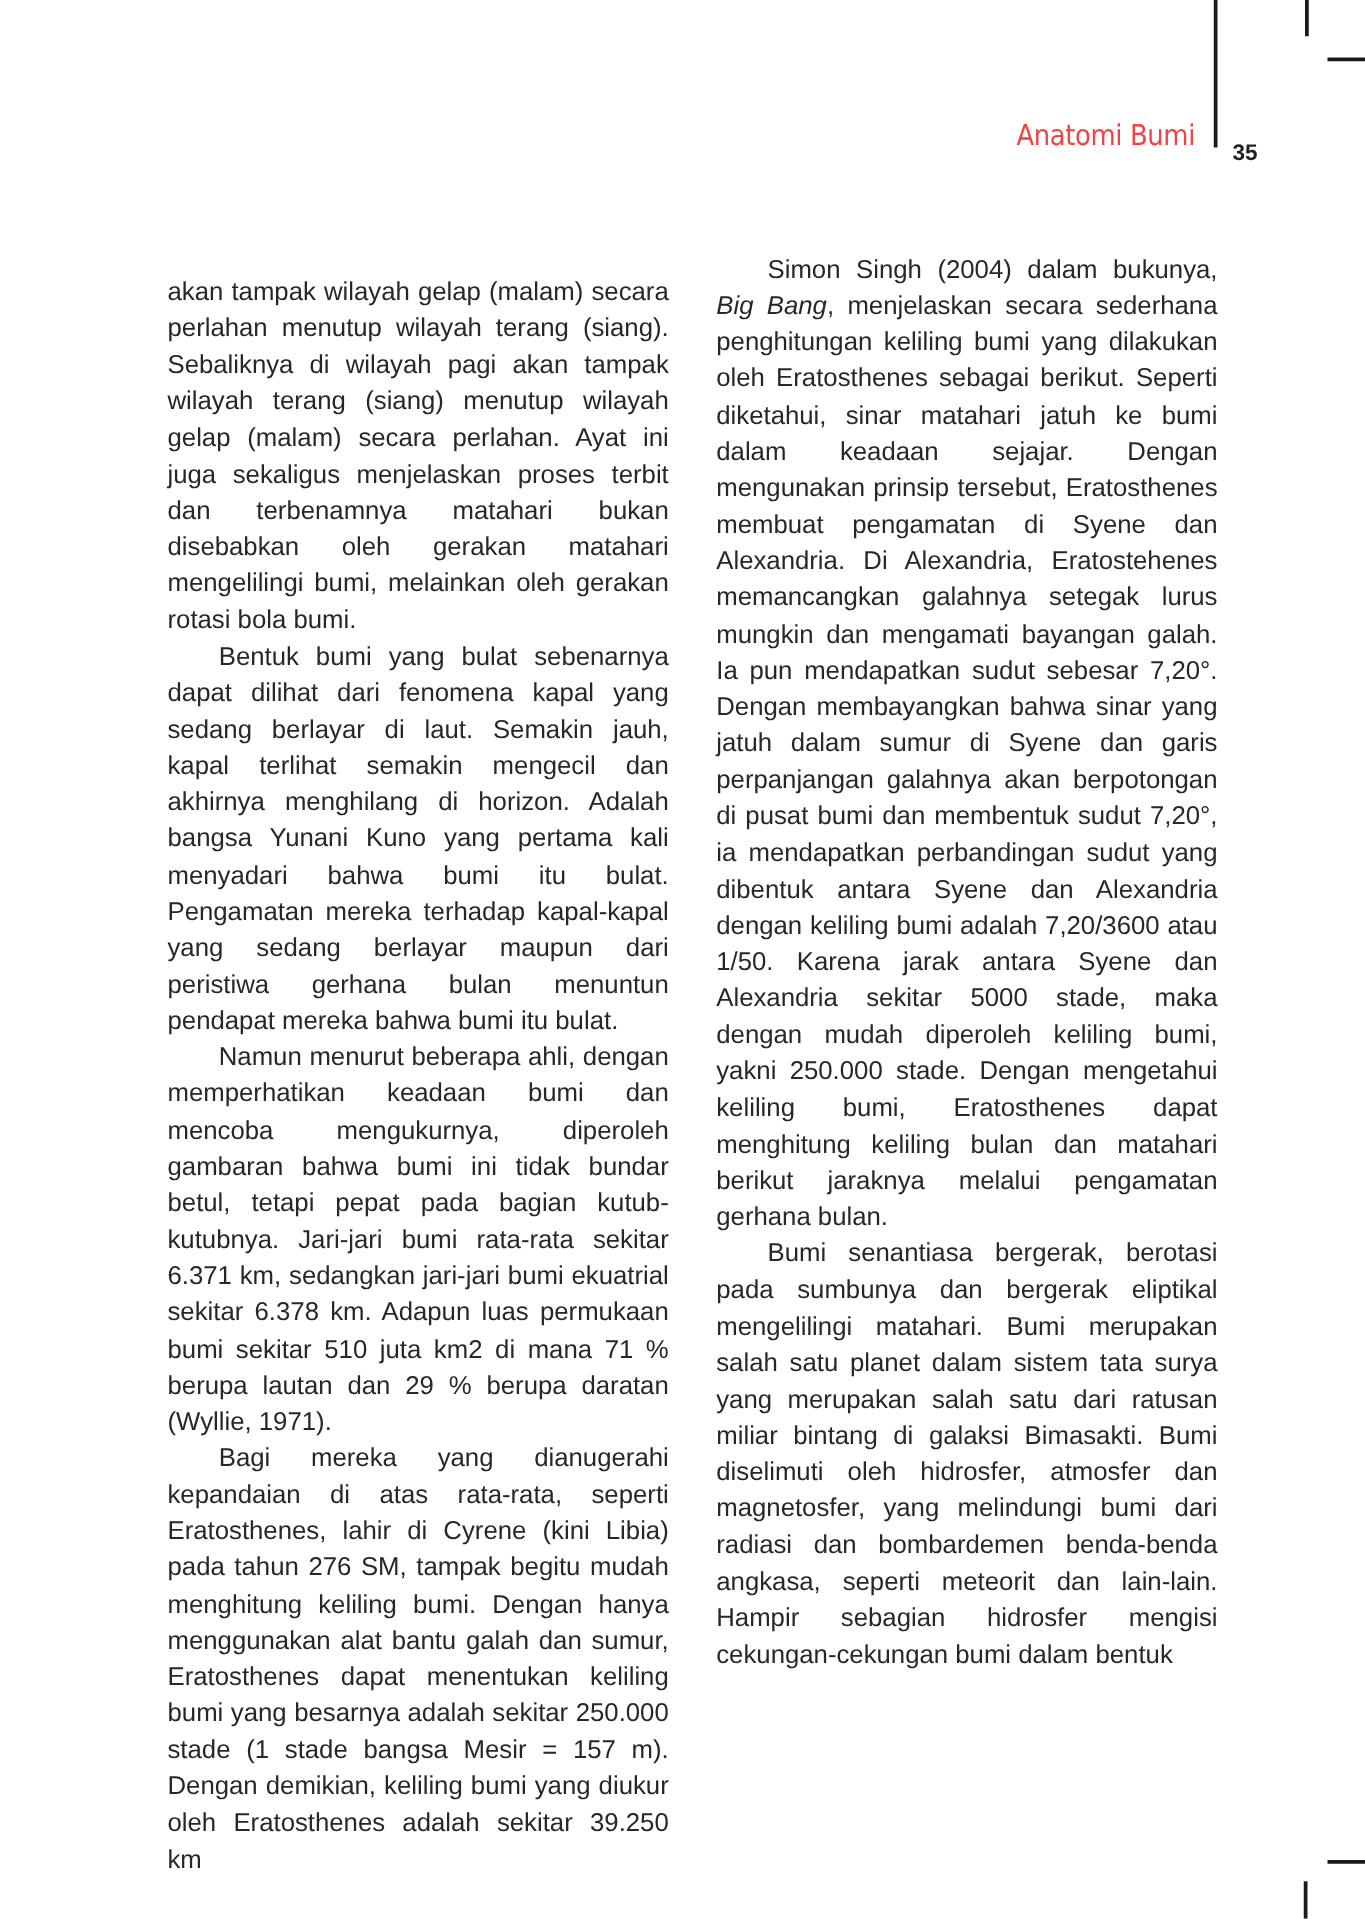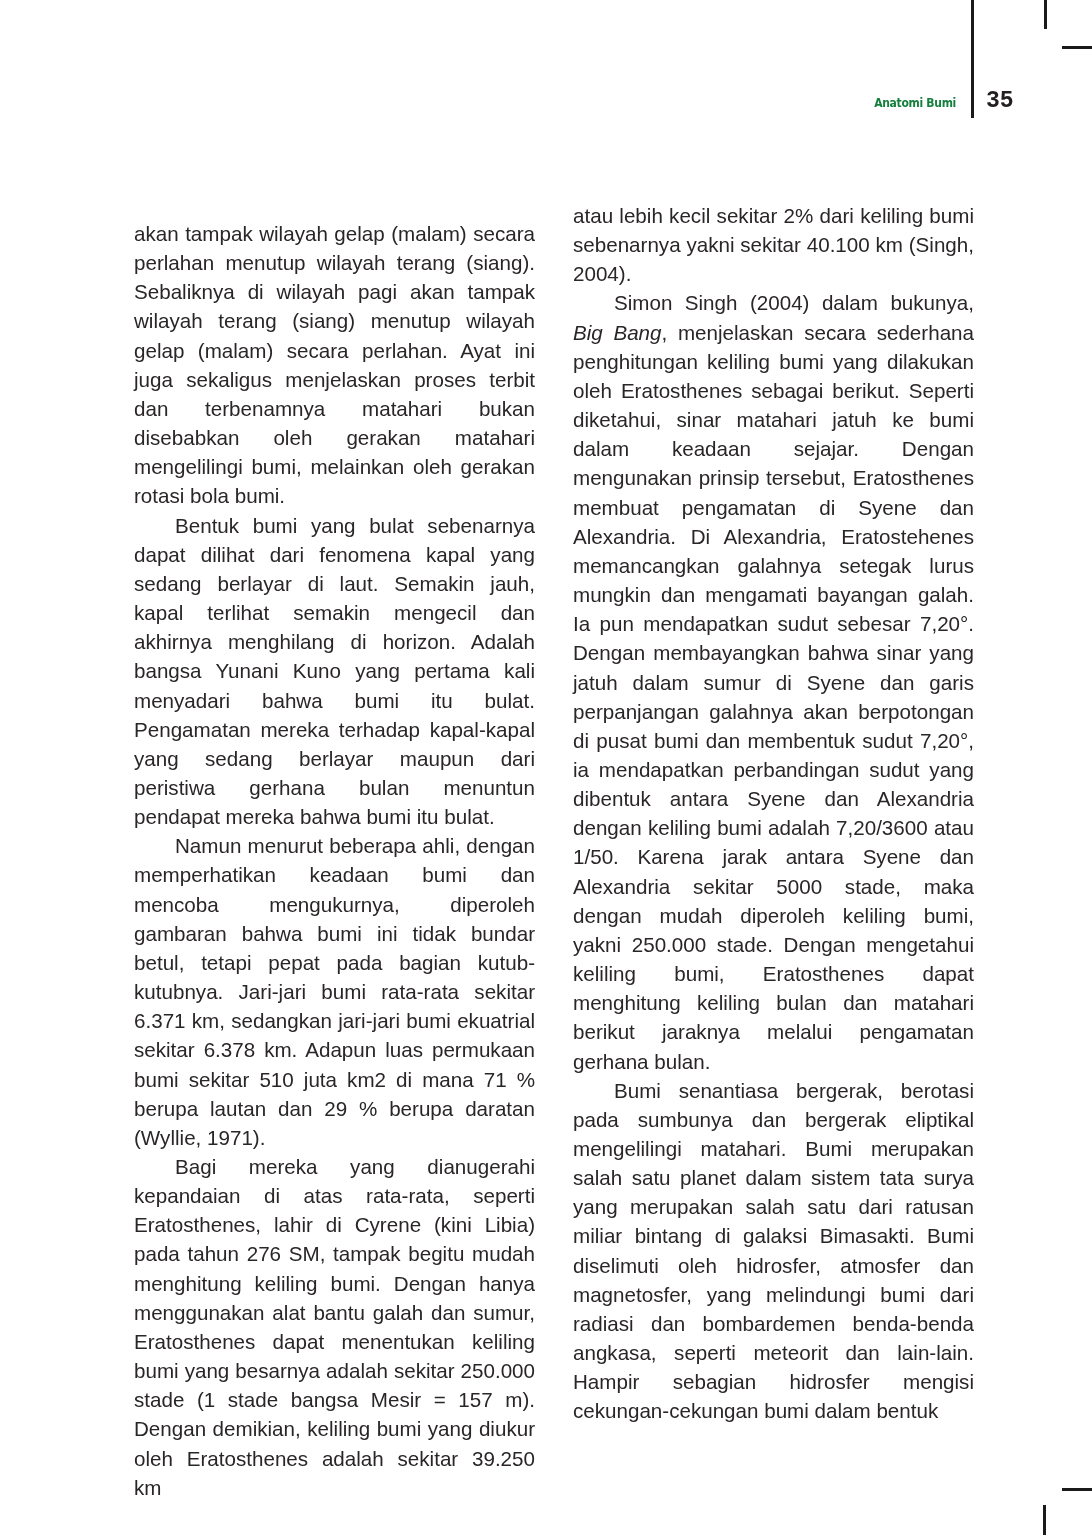--- a/index.html
+++ b/index.html
@@ -1,20 +1,20 @@
 <!DOCTYPE html>
 <html><head>
 <meta charset="utf-8">
 <style>
   html, body { margin:0; padding:0; background:#ffffff; }
   body { width:1092px; height:1535px; position:relative; overflow:hidden; color:#231f20; }
   .crop { position:absolute; background:#1a1a1a; }
   .header-divider { position:absolute; left:971px; top:0; width:3px; height:118px; background:#1a1a1a; }
-  .running-title { position:absolute; right:136px; top:96px; font-family:"DejaVu Sans Condensed","DejaVu Sans",sans-serif; font-stretch:condensed; font-weight:bold; font-size:12px; letter-spacing:-0.3px; color:#15803d; }
-  .page-number { position:absolute; left:986px; top:88px; font-family:Liberation Mono, monospace; font-weight:bold; font-size:23px; color:#231f20; }
+  .running-title { position:absolute; right:136px; top:96px; font-family:"DejaVu Sans Condensed","DejaVu Sans",sans-serif; font-stretch:condensed; font-weight:normal; font-size:23px; letter-spacing:-0.3px; color:#ef4444; }
+  .page-number { position:absolute; left:986px; top:112px; font-family:Liberation Sans, sans-serif; font-weight:bold; font-size:18px; color:#231f20; }
   .column { position:absolute; top:201px; width:401px; font-family:"Liberation Sans",sans-serif; font-size:20.6px; line-height:29.15px; text-align:justify; color:#2a2627; }
   .col-left { left:134px;margin-top:18px; }
   .col-right { left:573px; }
   .column p { margin:0; }
   .column p.indent { text-indent:41px; }
   .column em { }
 </style>
 </head>
 <body>
 
@@ -28,16 +28,15 @@
 <div class="page-number">35</div>
 
 <div class="column col-left">
   <p>akan tampak wilayah gelap (malam) secara perlahan menutup wilayah terang (siang). Sebaliknya di wilayah pagi akan tampak wilayah terang (siang) menutup wilayah gelap (malam) secara perlahan. Ayat ini juga sekaligus menjelaskan proses terbit dan terbenamnya matahari bukan disebabkan oleh gerakan matahari mengelilingi bumi, melainkan oleh gerakan rotasi bola bumi.</p>
   <p class="indent">Bentuk bumi yang bulat sebenarnya dapat dilihat dari  fenomena kapal yang sedang berlayar di laut. Semakin jauh, kapal terlihat semakin mengecil dan akhirnya menghilang di horizon. Adalah bangsa Yunani Kuno yang pertama kali menyadari bahwa bumi itu bulat.  Pengamatan mereka terhadap kapal-kapal yang sedang berlayar maupun dari peristiwa gerhana bulan menuntun pendapat mereka bahwa bumi itu bulat.</p>
   <p class="indent">Namun menurut beberapa ahli, dengan memperhatikan keadaan bumi dan mencoba mengukurnya, diperoleh gambaran bahwa bumi ini tidak bundar betul, tetapi pepat pada bagian kutub-kutubnya. Jari-jari bumi rata-rata sekitar 6.371 km, sedangkan jari-jari bumi ekuatrial sekitar  6.378 km. Adapun luas permukaan bumi sekitar 510 juta km2 di mana 71 % berupa lautan dan 29 % berupa daratan (Wyllie, 1971).</p>
   <p class="indent">Bagi mereka yang dianugerahi kepandaian di atas rata-rata, seperti Eratosthenes, lahir di Cyrene (kini Libia) pada tahun 276 SM, tampak begitu mudah menghitung keliling bumi. Dengan hanya menggunakan alat bantu galah dan sumur, Eratosthenes dapat menentukan keliling bumi yang besarnya adalah sekitar 250.000 stade (1 stade bangsa Mesir = 157 m). Dengan demikian, keliling bumi yang diukur oleh Eratosthenes adalah sekitar 39.250 km</p>
 </div>
 
 <div class="column col-right">
-  <p>atau lebih kecil sekitar 2% dari keliling bumi sebenarnya yakni sekitar 40.100 km (Singh, 2004).</p>
   <p class="indent"><span>Simon Singh (2004) dalam bukunya, </span><em>Big Bang</em><span>, menjelaskan secara sederhana penghitungan keliling bumi yang dilakukan oleh Eratosthenes sebagai berikut. Seperti diketahui, sinar matahari jatuh ke bumi dalam keadaan sejajar. Dengan mengunakan prinsip tersebut, Eratosthenes membuat pengamatan di Syene dan Alexandria. Di Alexandria, Eratostehenes memancangkan galahnya setegak lurus mungkin dan mengamati bayangan galah. Ia pun mendapatkan sudut sebesar 7,20°. Dengan membayangkan bahwa sinar yang jatuh dalam sumur di Syene dan garis perpanjangan galahnya akan berpotongan di pusat bumi dan membentuk sudut 7,20°, ia mendapatkan perbandingan sudut yang dibentuk antara Syene dan Alexandria dengan keliling bumi adalah 7,20/3600 atau 1/50. Karena jarak antara Syene dan Alexandria sekitar 5000 stade, maka dengan mudah diperoleh  keliling bumi, yakni 250.000 stade. Dengan mengetahui keliling bumi, Eratosthenes dapat menghitung keliling bulan dan matahari berikut jaraknya melalui pengamatan gerhana bulan.</span></p>
   <p class="indent">Bumi senantiasa bergerak, berotasi pada sumbunya dan bergerak eliptikal mengelilingi matahari. Bumi merupakan salah satu planet dalam sistem tata surya yang merupakan salah satu  dari ratusan miliar bintang di galaksi Bimasakti. Bumi diselimuti  oleh hidrosfer, atmosfer dan magnetosfer, yang melindungi bumi dari radiasi dan bombardemen benda-benda angkasa, seperti meteorit dan lain-lain. Hampir sebagian hidrosfer mengisi cekungan-cekungan bumi dalam bentuk</p>
 </div>
 
 </body></html>

